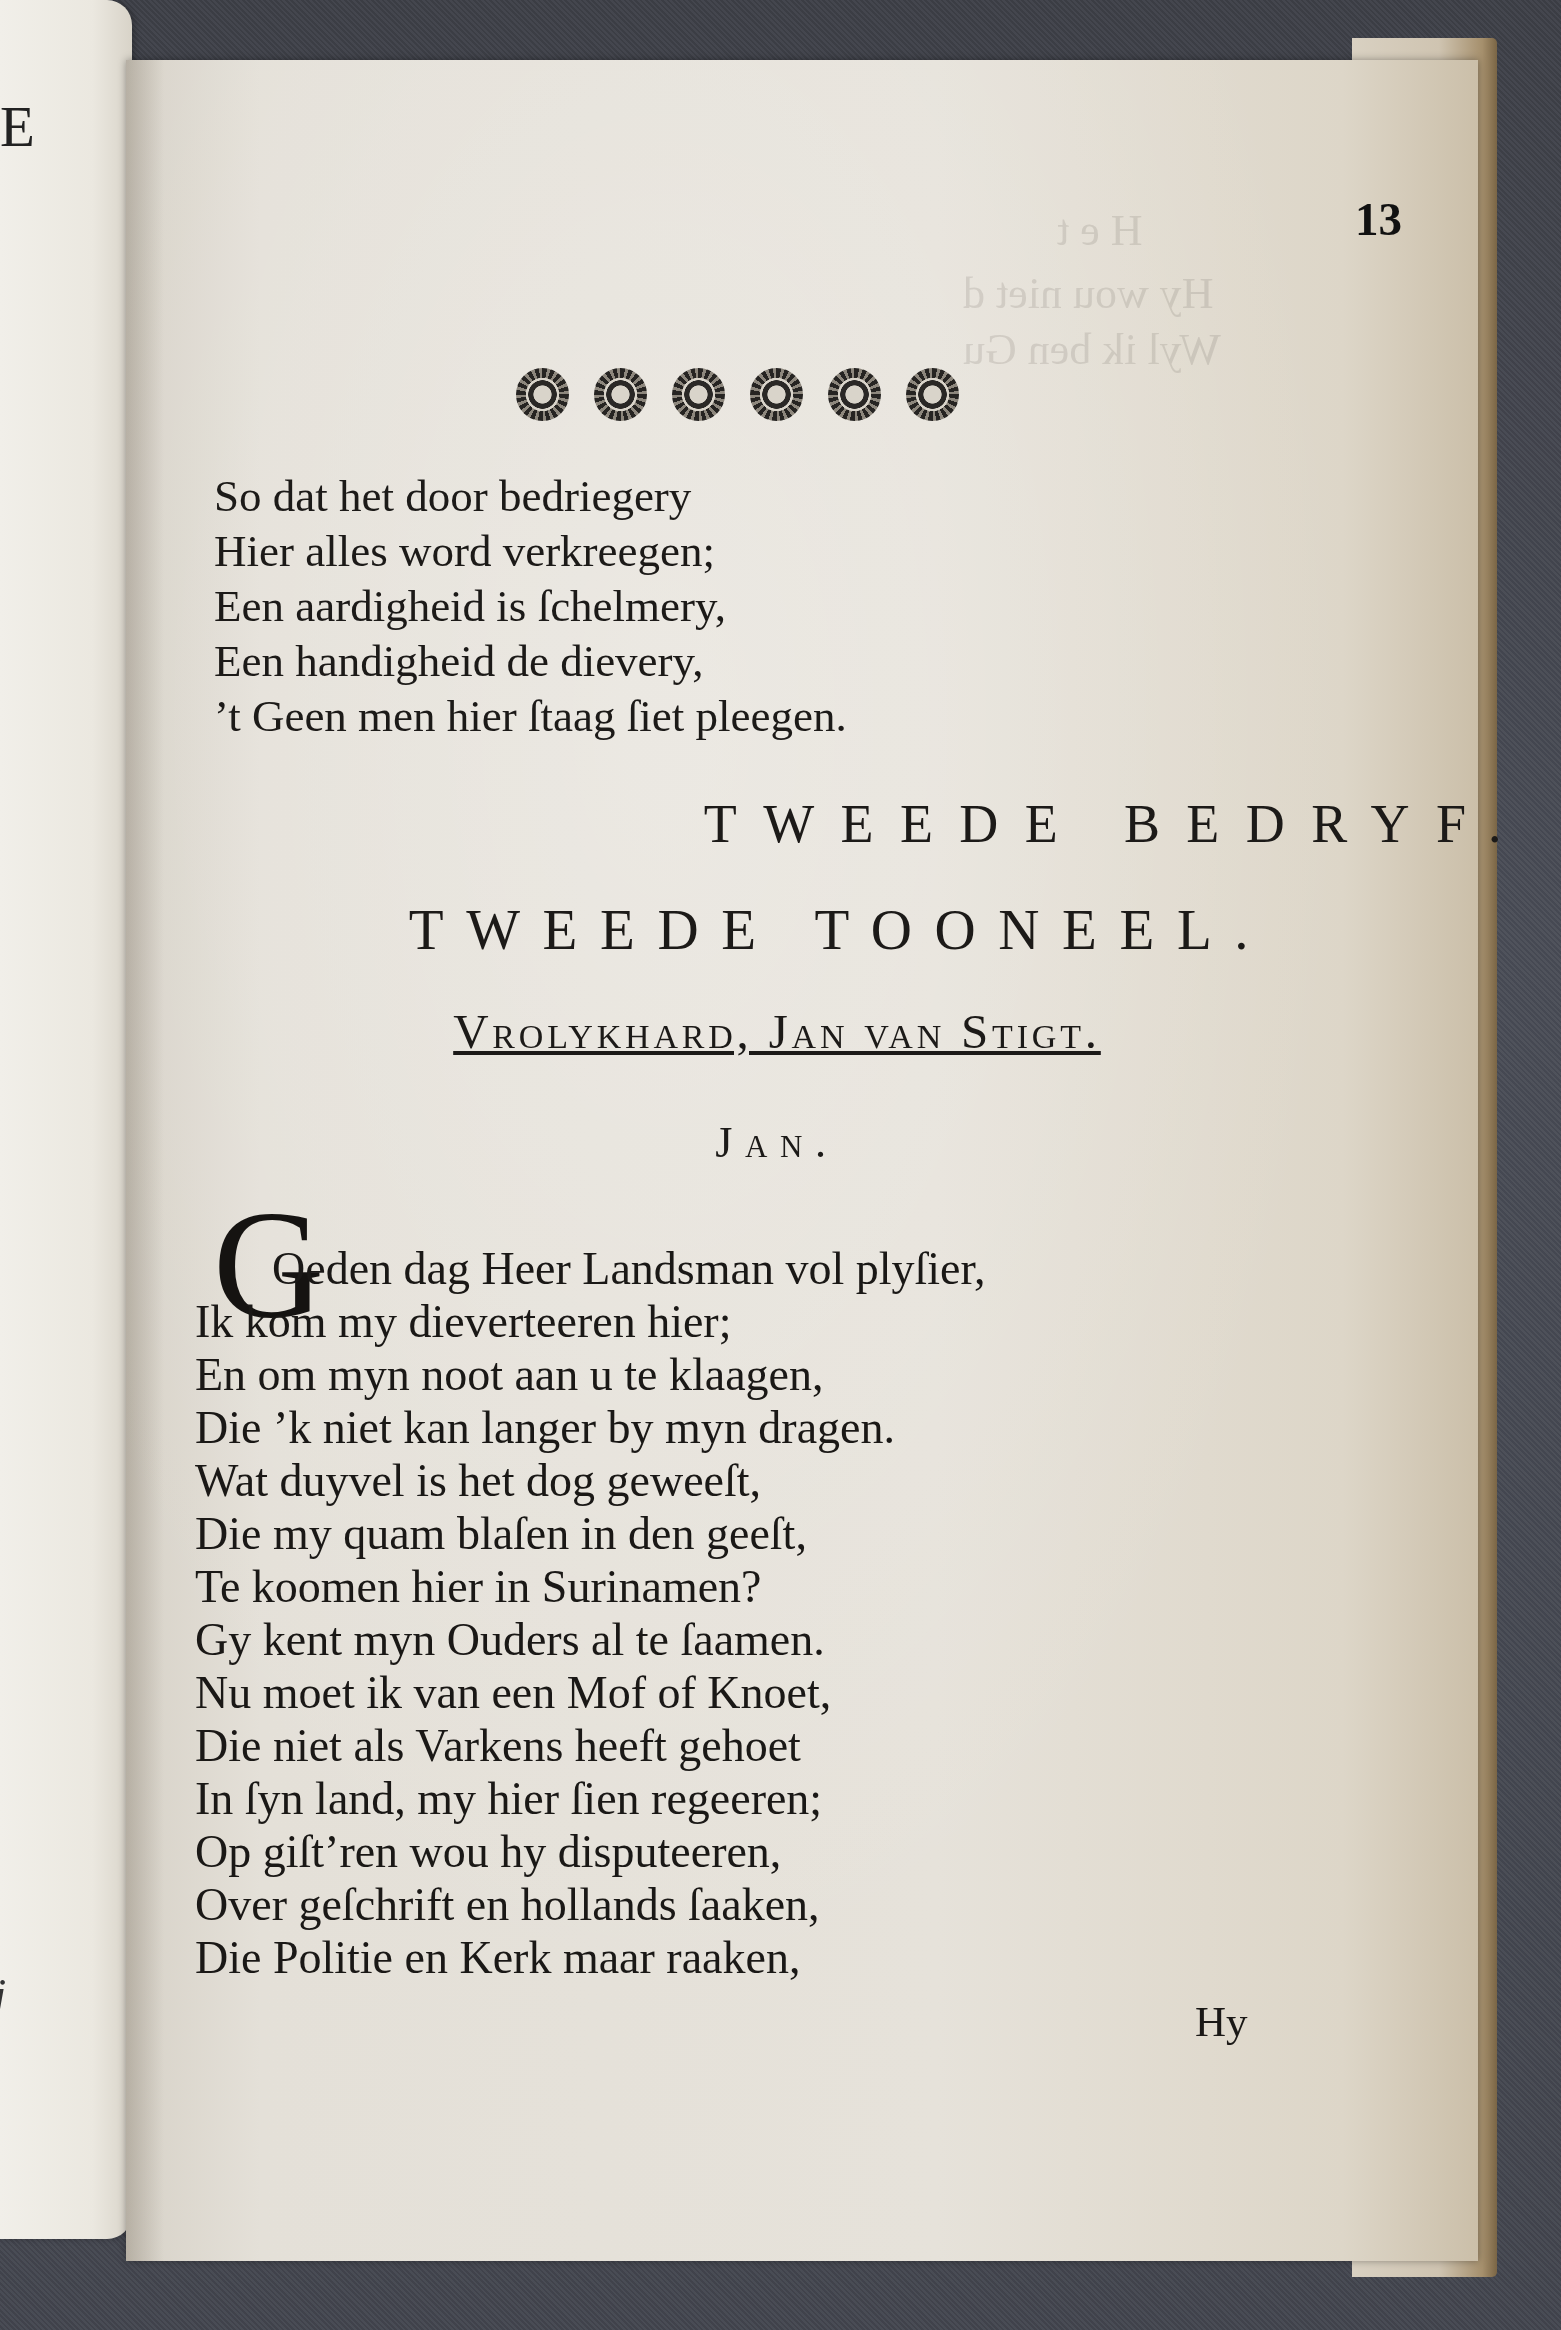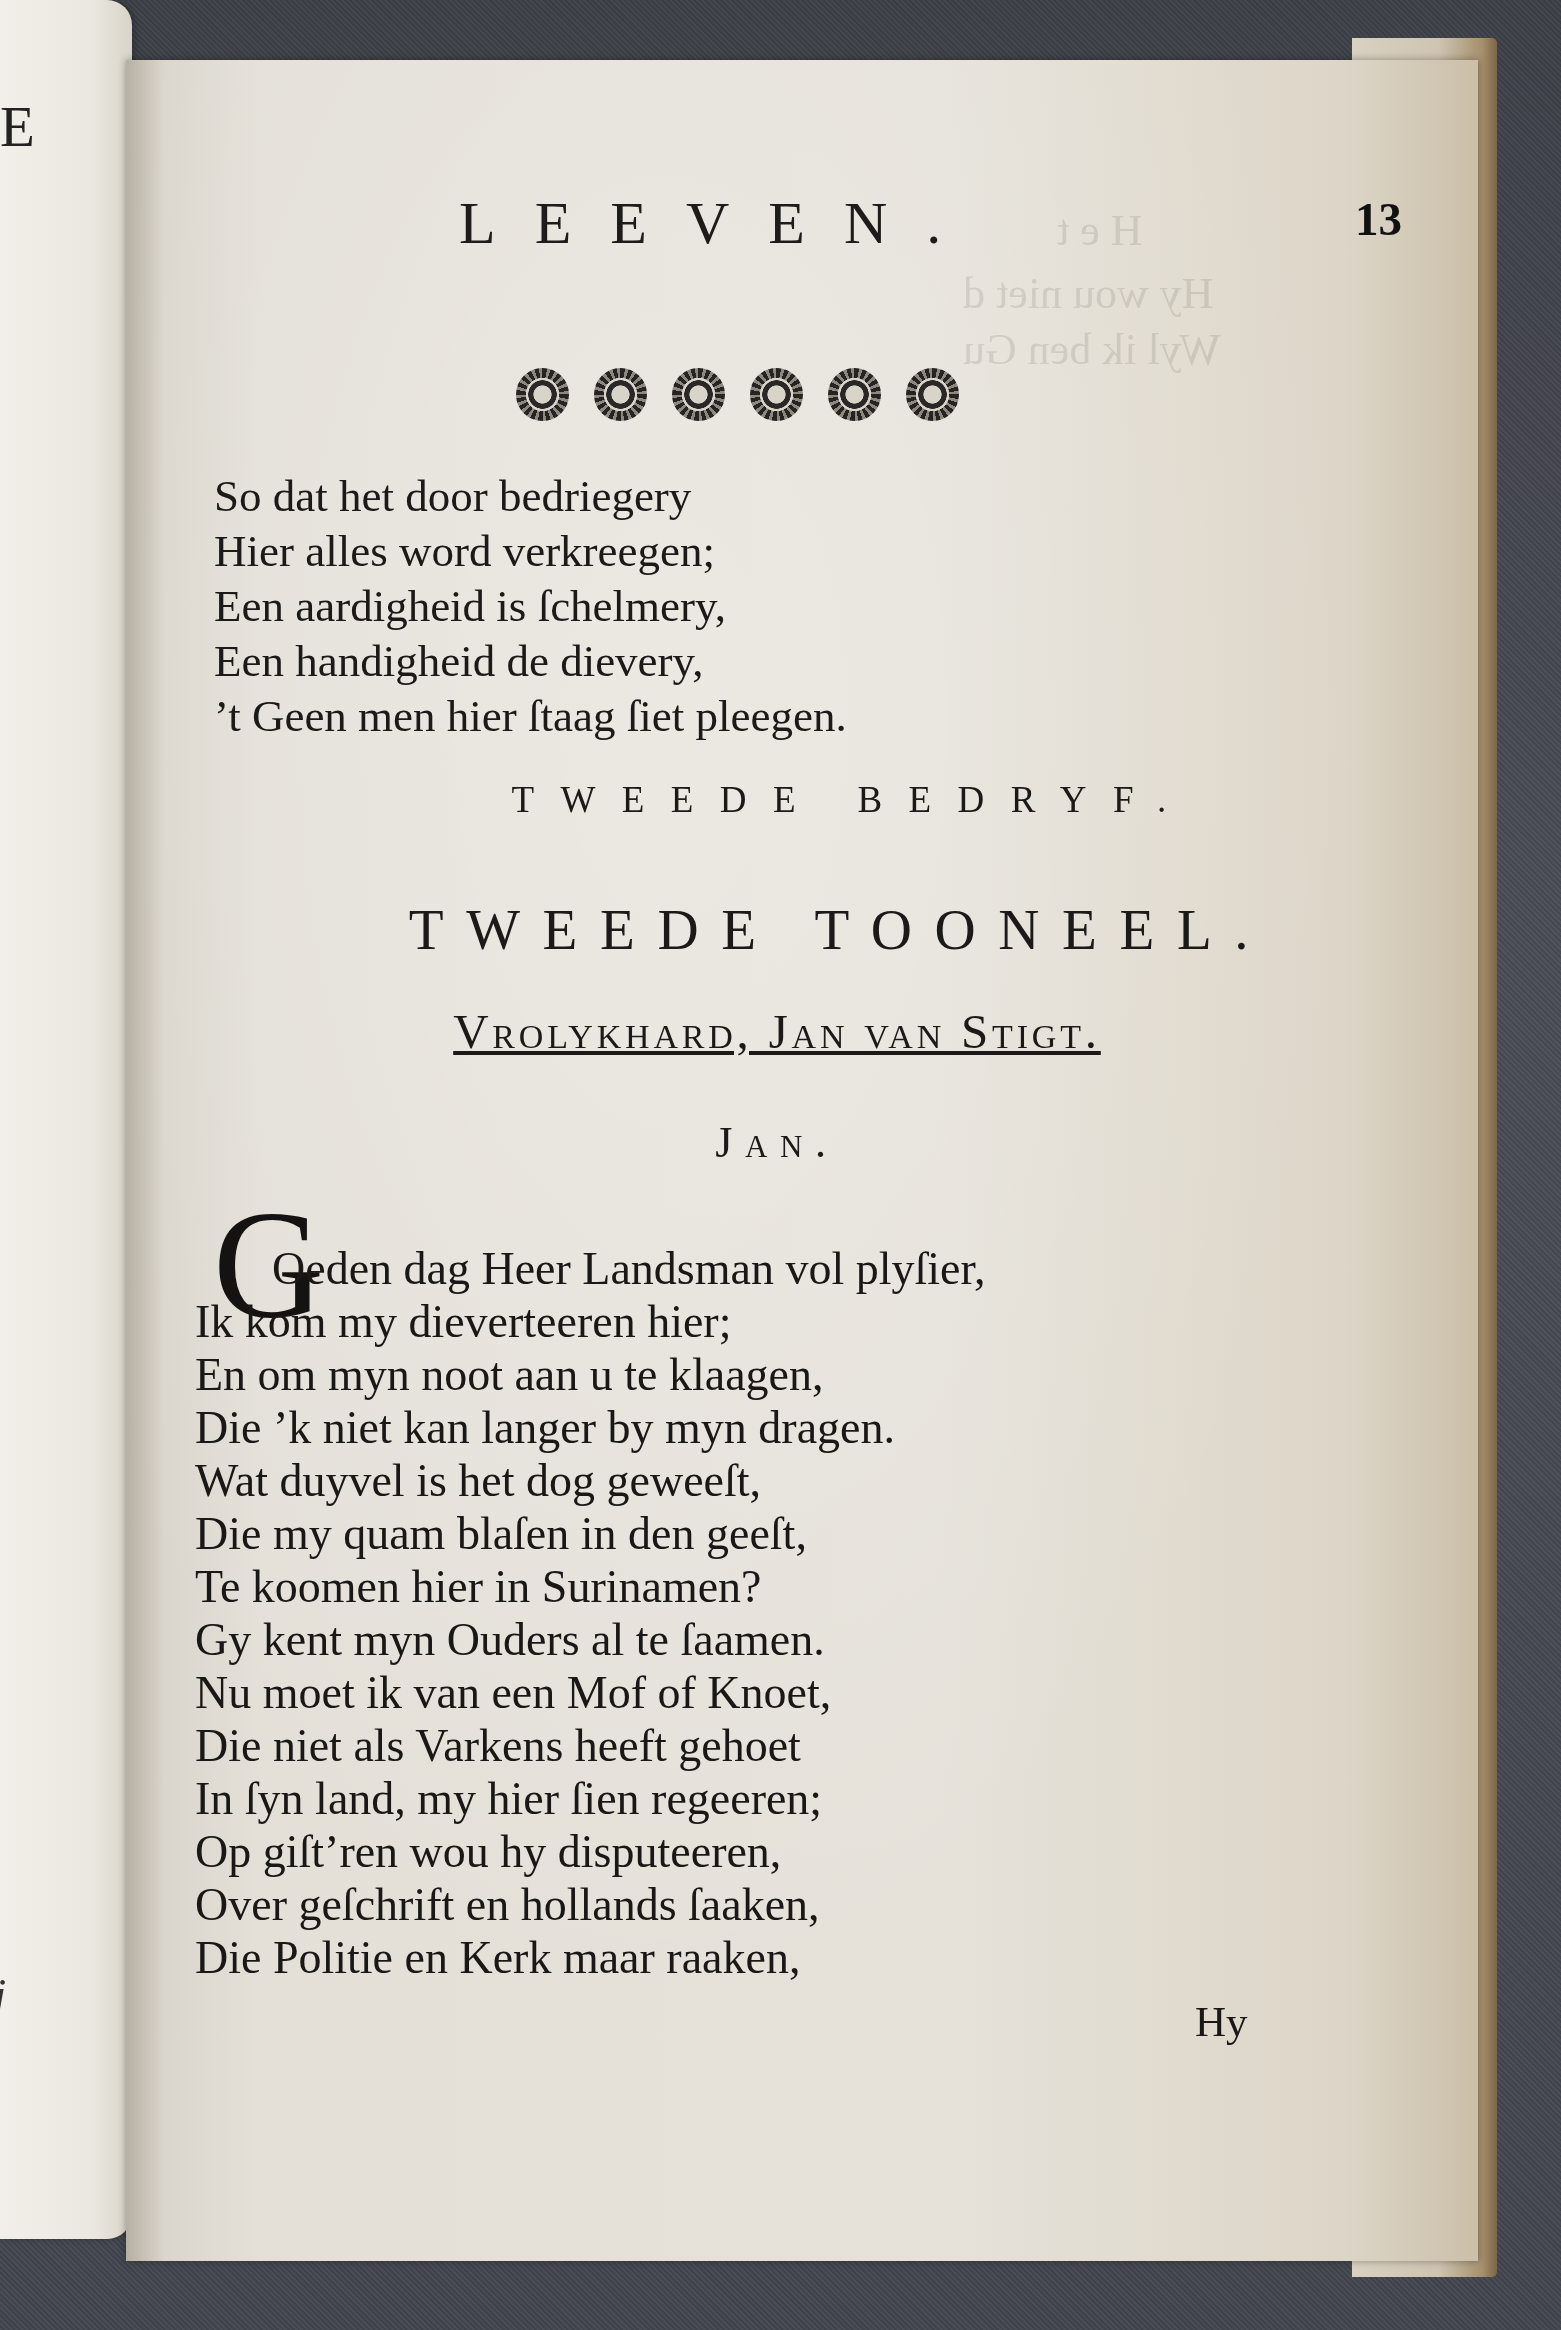--- a/index.html
+++ b/index.html
@@ -58,21 +58,21 @@
   }
   .verse-italic {
     position:absolute; left:88px; top:409px; font-size:45px;
     line-height:55px; color:#1c1a18;
   }
   .verse-italic div { white-space:nowrap; }
   .heading {
     position:absolute; left:0; width:100%; text-align:center; color:#1c1a18;
     white-space:nowrap;
   }
-  .h-act   { top:718px; font-size:37px; letter-spacing:26.4px; left:50px; }
+  .h-act   { top:733px; font-size:54px; letter-spacing:26.4px; left:50px;text-align:right; }
   .h-scene { top:837px; font-size:57px; letter-spacing:22.6px; left:38px; }
   .h-chars { top:943px; font-size:49px; letter-spacing:3.8px; font-variant:small-caps; left:-25px;text-decoration:underline; }
   .h-speaker { top:1057px; font-size:44px; letter-spacing:12.6px; font-variant:small-caps; left:-25px; }
   .dropcap {
     position:absolute; left:87px; top:1135px; font-size:154px; line-height:138px; color:#151311;
   }
   .verse-roman {
     position:absolute; left:69px; top:1182px; font-size:46px; line-height:53px; color:#1a1816;
   }
   .verse-roman div { white-space:nowrap; }
@@ -96,21 +96,20 @@
 <div class="page-stack"></div>
 
 <div class="page">
   <div class="gutter-shadow"></div>
 
   <div class="bleed" style="left:931px; top:145px;">H e t</div>
   <div class="bleed" style="left:837px; top:208px;">Hy wou niet d</div>
   <div class="bleed" style="left:837px; top:264px;">Wyl ik ben Gu</div>
 
   <div class="running-head">
-    <span class="running-title">LEEVEN.</span>
     <span class="page-number">13</span>
   </div>
 
   <div class="ornament-row">
     <span class="ornament"></span>
     <span class="ornament"></span>
     <span class="ornament"></span>
     <span class="ornament"></span>
     <span class="ornament"></span>
     <span class="ornament"></span>

